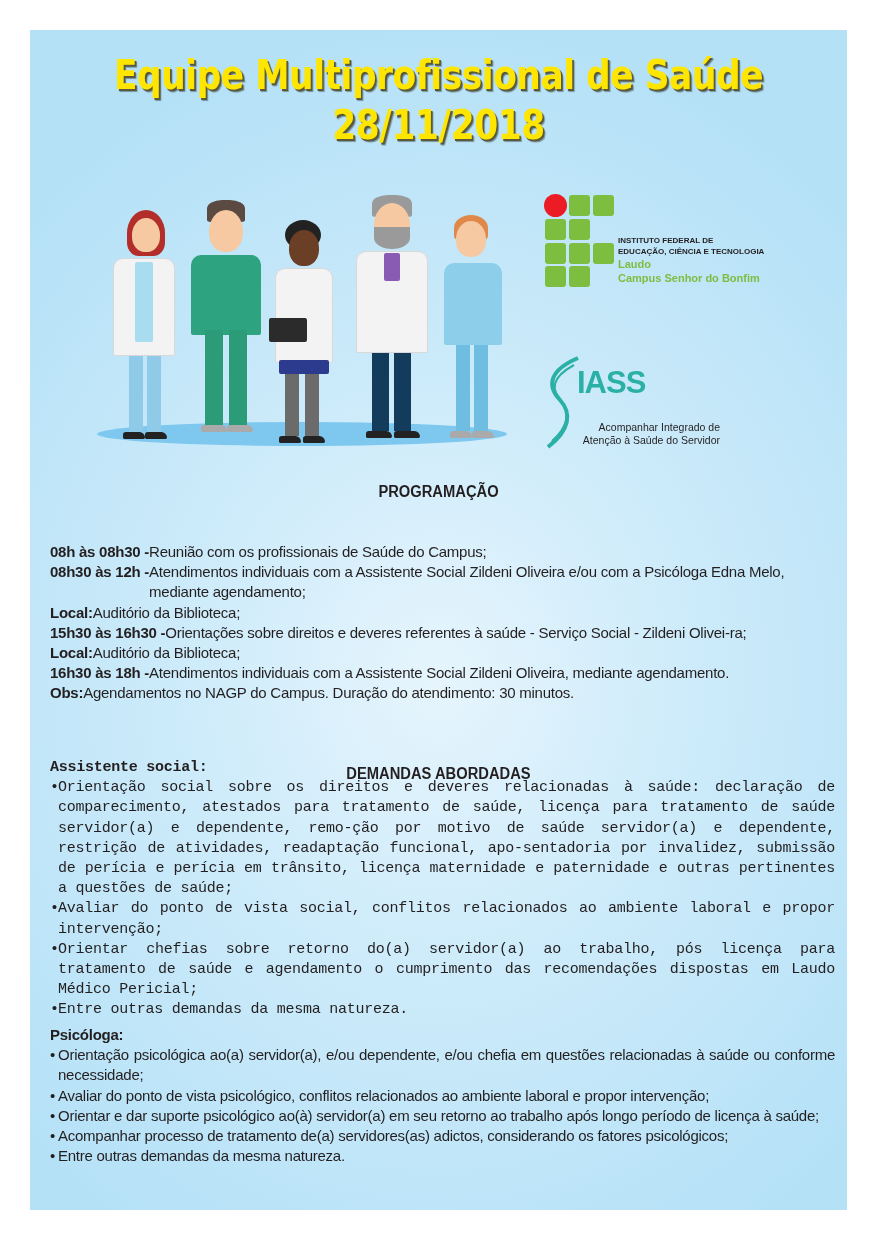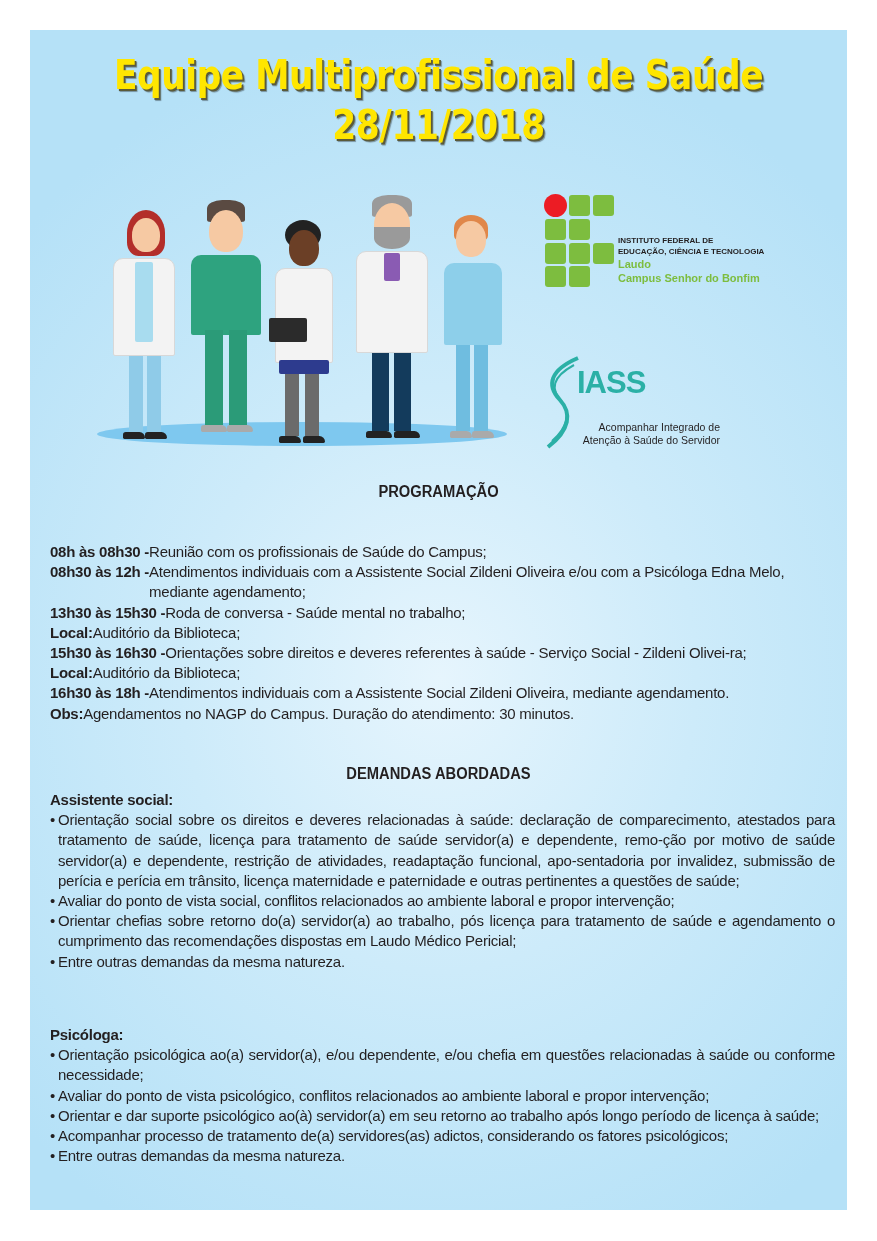--- a/index.html
+++ b/index.html
@@ -167,24 +167,20 @@
   <div class="content" style="top:492px;margin-top:20px;">
     <div class="row">
         <span class="lbl">08h às 08h30 - </span>
         <span class="txt">Reunião com os profissionais de Saúde do Campus;</span>
       </div>
     <div class="row">
         <span class="lbl">08h30 às 12h - </span>
         <span class="txt">Atendimentos individuais com a Assistente Social Zildeni Oliveira e/ou com a Psicóloga Edna Melo, mediante agendamento;</span>
       </div>
     <div class="row">
-        <span class="lbl">13h30 às 15h30 - </span>
-        <span class="txt">Roda de conversa - Saúde mental no trabalho;</span>
-      </div>
-    <div class="row">
         <span class="lbl">Local: </span>
         <span class="txt">Auditório da Biblioteca;</span>
       </div>
     <div class="row">
         <span class="lbl">15h30 às 16h30 - </span>
         <span class="txt">Orientações sobre direitos e deveres referentes à saúde - Serviço Social - Zildeni Olivei-ra;</span>
       </div>
     <div class="row">
         <span class="lbl">Local: </span>
         <span class="txt">Auditório da Biblioteca;</span>
@@ -194,21 +190,21 @@
         <span class="txt">Atendimentos individuais com a Assistente Social Zildeni Oliveira, mediante agendamento.</span>
       </div>
     <div class="row">
         <span class="lbl">Obs: </span>
         <span class="txt">Agendamentos no NAGP do Campus. Duração do atendimento: 30 minutos.</span>
       </div>
   </div>
 
   <div class="h2" style="top:735px;">DEMANDAS ABORDADAS</div>
 
-  <div class="content" style="top:760px;">
+  <div class="content" style="top:728px;font-family:Liberation Mono, monospace;">
     <div class="sec-title">Assistente social:</div>
     <div class="bullet">
         <span class="b">•</span>
         <span class="bt">Orientação social sobre os direitos e deveres relacionadas à saúde: declaração de comparecimento, atestados para tratamento de saúde, licença para tratamento de saúde servidor(a) e dependente, remo-ção por motivo de saúde servidor(a) e dependente, restrição de atividades, readaptação funcional, apo-sentadoria por invalidez, submissão de perícia e perícia em trânsito, licença maternidade e paternidade e outras pertinentes a questões de saúde;</span>
       </div>
     <div class="bullet">
         <span class="b">•</span>
         <span class="bt">Avaliar do ponto de vista social, conflitos relacionados ao ambiente laboral e propor intervenção;</span>
       </div>
     <div class="bullet">

